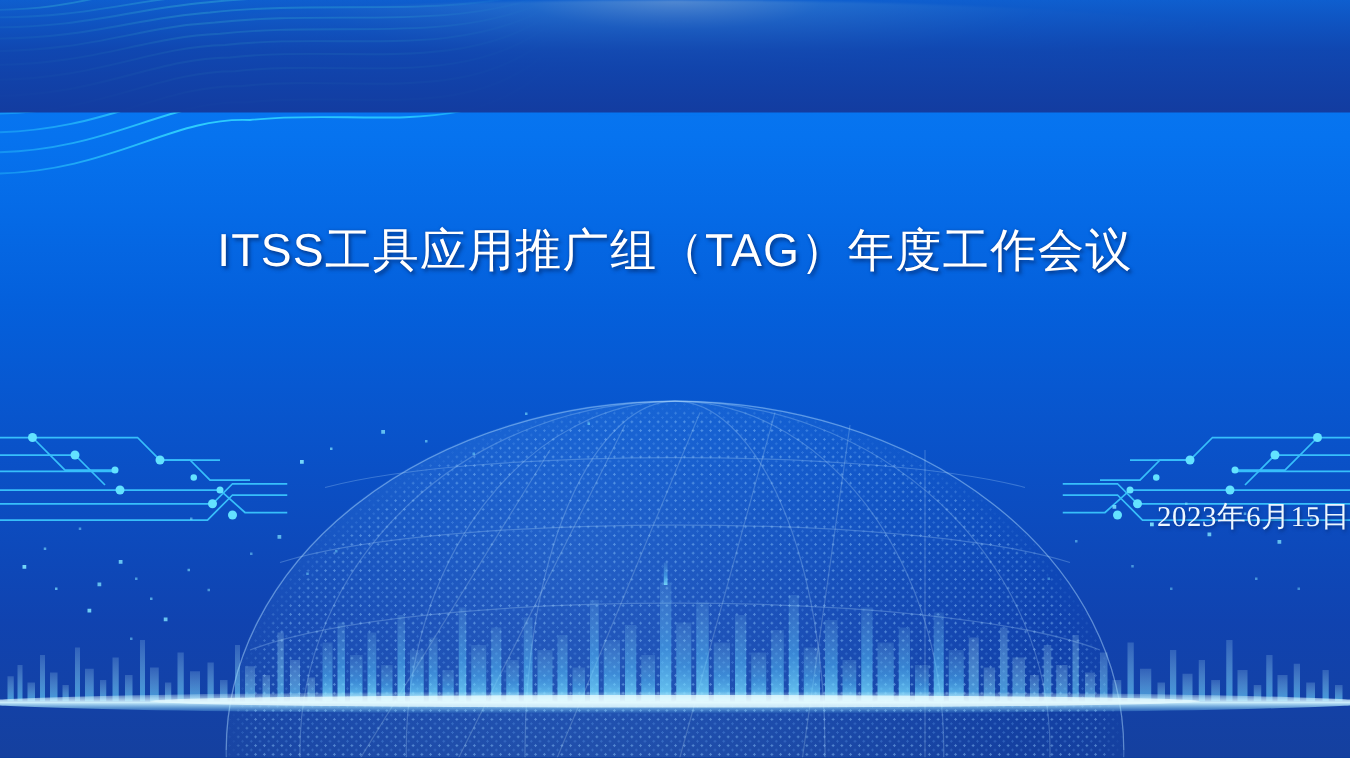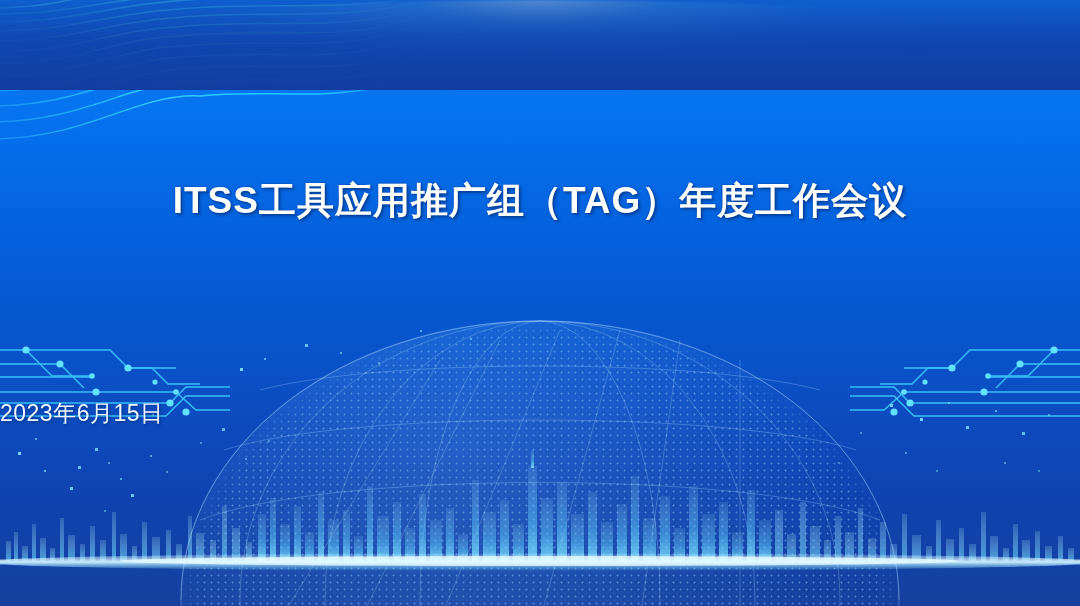--- a/index.html
+++ b/index.html
@@ -52,29 +52,29 @@
            filter:blur(1px);}
 
   
   #ground{position:absolute;left:0;bottom:0;width:1080px;height:90px;
           background:linear-gradient(180deg, rgba(18,70,175,.55) 0%, rgba(17,62,165,.85) 45%, rgba(19,60,160,1) 100%);}
 
   
   #title-block{position:absolute;left:0;top:168px;width:1080px;text-align:center;}
   .title-line{
       color:#ffffff;
-      font-weight:bold;
+      font-weight:normal;
       font-size:37px;
       letter-spacing:1px;
       line-height:1.78;
       text-shadow:2px 2px 3px rgba(4,36,96,.55), 0 0 2px rgba(10,50,130,.6);
       white-space:nowrap;}
-  #date-line{position:absolute;left:0;top:398px;width:1080px;text-align:left;
+  #date-line{position:absolute;left:0;top:398px;width:1080px;text-align:right;
       color:#eef7ff;font-size:23px;letter-spacing:.5px;
-      text-shadow:1px 1px 3px rgba(6,40,105,.7);}
+      text-shadow:1px 1px 3px rgba(6,40,105,.7);font-family:Liberation Serif, serif;}
 </style>
 </head>
 <body>
 
 <div id="slide">
 
   <svg id="waves" class="layer" viewBox="0 0 560 150" preserveAspectRatio="none">
     <defs>
       <linearGradient id="wgrad" x1="0" y1="0" x2="1" y2="0">
         <stop offset="0%" stop-color="#2fd4ff" stop-opacity=".30"></stop>

